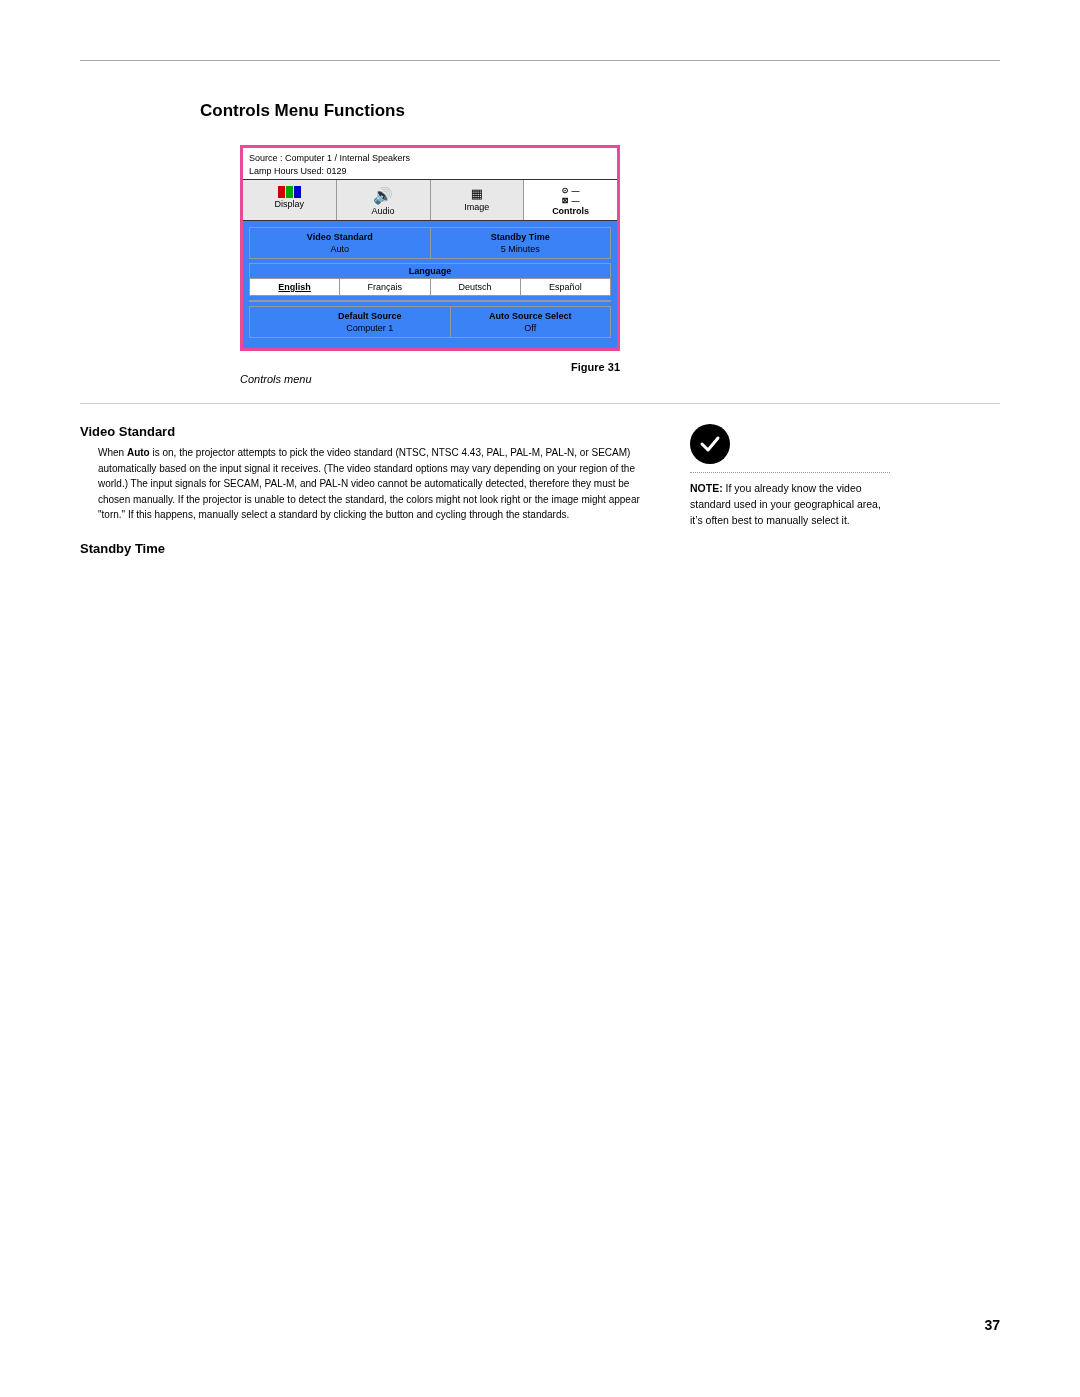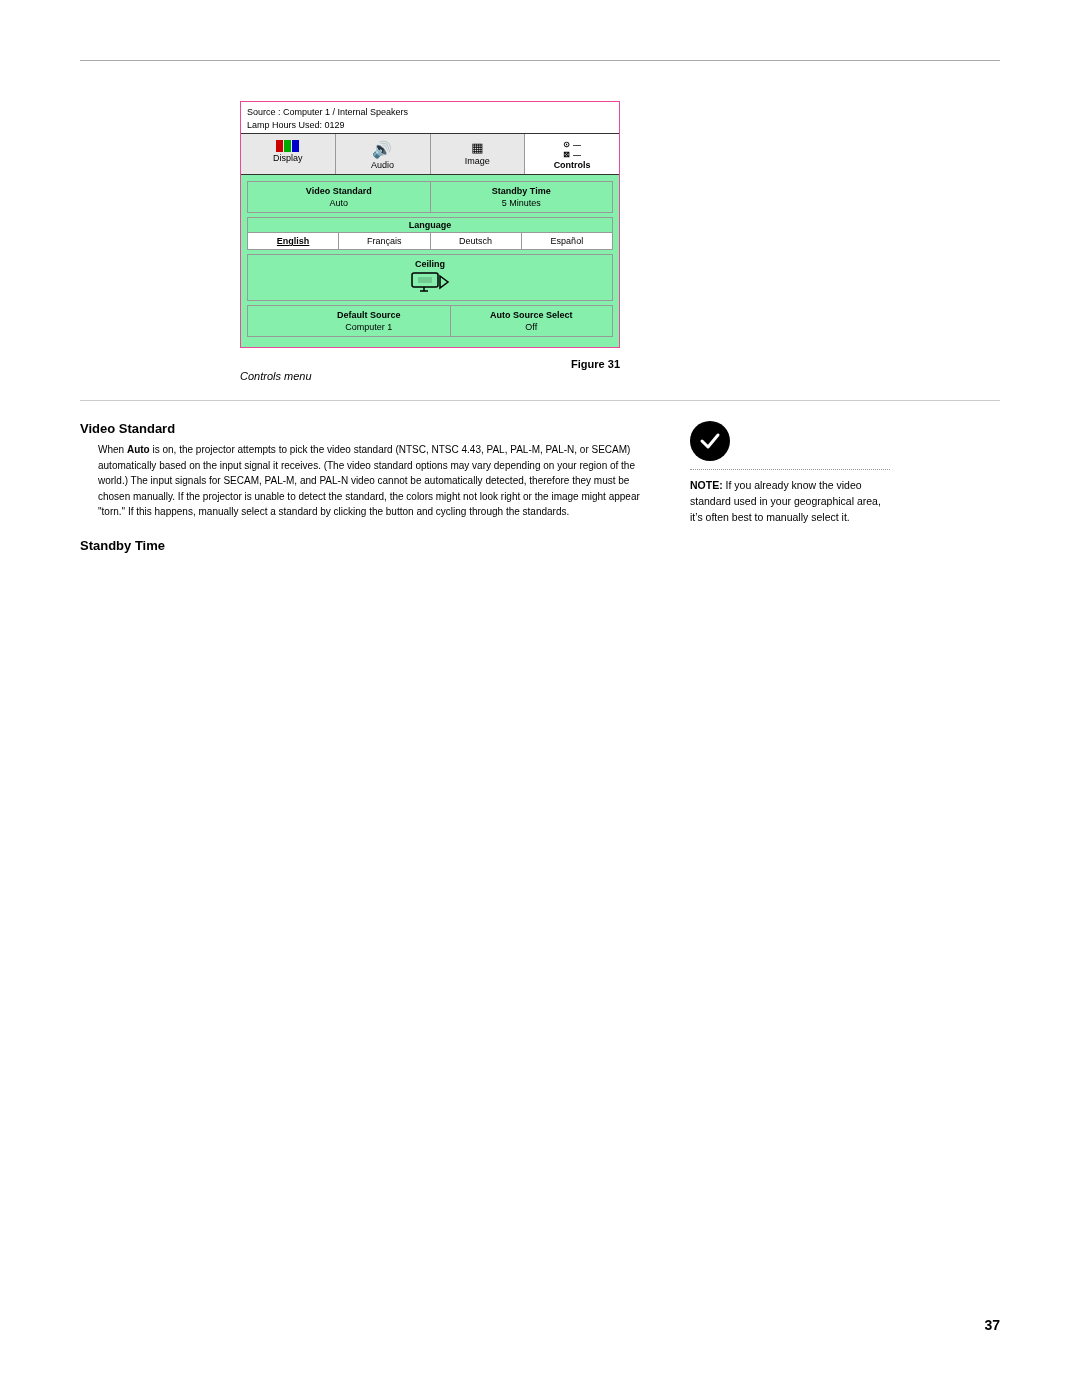--- a/index.html
+++ b/index.html
@@ -33,22 +33,22 @@
     }
 
     
     .menu-ui-container {
       margin: 0 auto 10px auto;
       width: 380px;
       margin-left: 160px;
     }
 
     .menu-ui-box {
-      border: 1px solid #ec4899;
-      background: #86efac;
+      border: 3px solid #ec4899;
+      background: #3b82f6;
       font-size: 10px;
     }
 
     .menu-ui-header {
       background: #fff;
       padding: 4px 6px 2px 6px;
       border-bottom: 1px solid #333;
       font-size: 9px;
       line-height: 1.4;
     }
@@ -295,20 +295,21 @@
       gap: 3px;
       justify-content: center;
     }
   </style>
 </head>
 <body>
 
 <div class="page-container">
   <hr class="top-rule">
 
+  <div class="section-title">Controls Menu Functions</div>
 
   <div class="menu-ui-container">
     <div class="menu-ui-box">
 
       <div class="menu-ui-header">
         <div>Source : Computer 1 / Internal Speakers</div>
         <div>Lamp Hours Used: 0129</div>
       </div>
 
       <div class="menu-ui-tabs">
@@ -364,33 +365,20 @@
           <div class="lang-header">Language</div>
           <div class="lang-buttons">
             <div class="lang-btn selected">English</div>
             <div class="lang-btn">Français</div>
             <div class="lang-btn">Deutsch</div>
             <div class="lang-btn">Español</div>
           </div>
         </div>
 
         <div class="menu-row-icons">
-          <div class="icon-cell">
-            <span class="icon-label">Ceiling</span>
-
-            <div class="icon-graphic">
-              <svg width="40" height="22" viewBox="0 0 40 22">
-                <rect x="2" y="2" width="26" height="14" rx="2" fill="none" stroke="#000" stroke-width="1.5"></rect>
-                <rect x="8" y="6" width="14" height="6" fill="#000" opacity="0.15"></rect>
-                <line x1="14" y1="16" x2="14" y2="20" stroke="#000" stroke-width="1.5"></line>
-                <line x1="10" y1="20" x2="18" y2="20" stroke="#000" stroke-width="1.5"></line>
-                <polygon points="30,5 38,11 30,17" fill="none" stroke="#000" stroke-width="1.5"></polygon>
-              </svg>
-            </div>
-          </div>
         </div>
 
         <div class="menu-row-bottom menu-row">
           <div class="menu-cell">
             <span class="menu-cell-label">Default Source</span>
             <span class="menu-cell-value">Computer 1</span>
           </div>
           <div class="menu-cell">
             <span class="menu-cell-label">Auto Source Select</span>
             <span class="menu-cell-value">Off</span>

